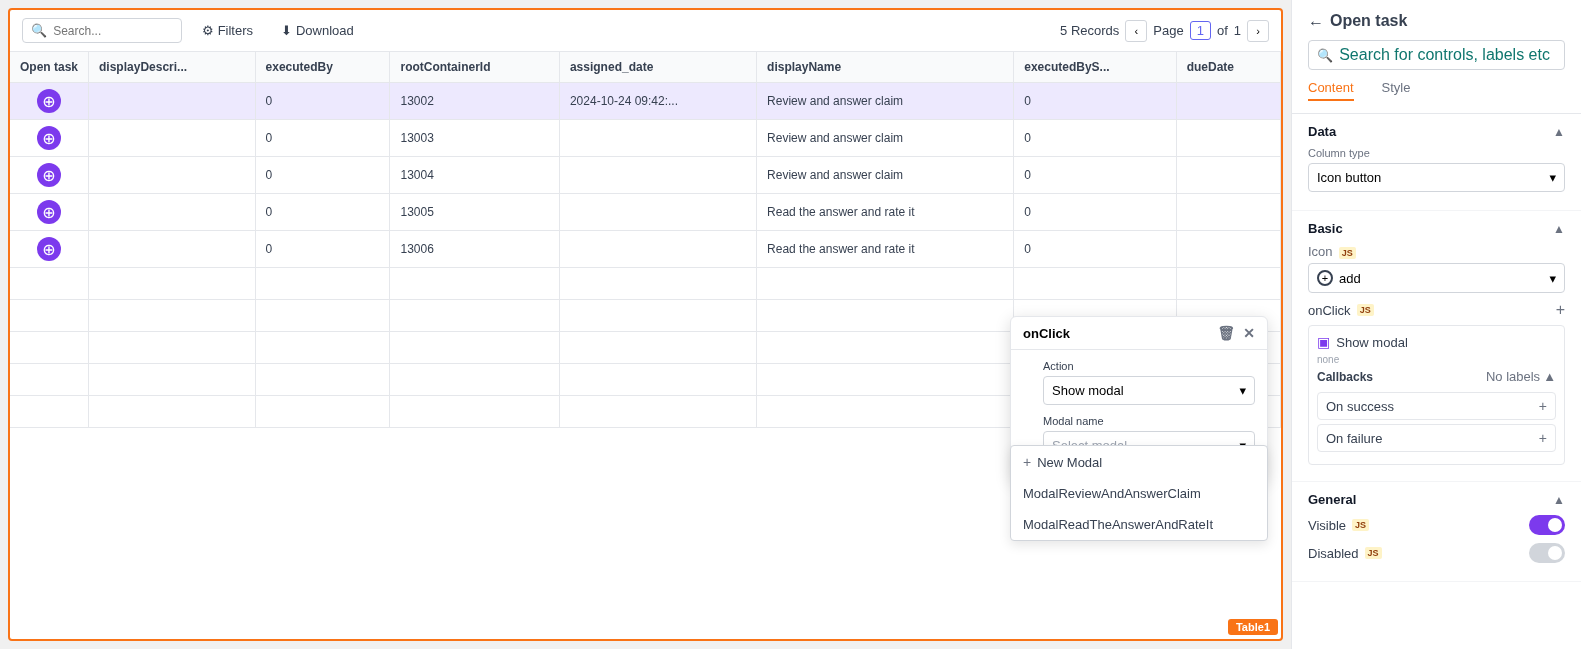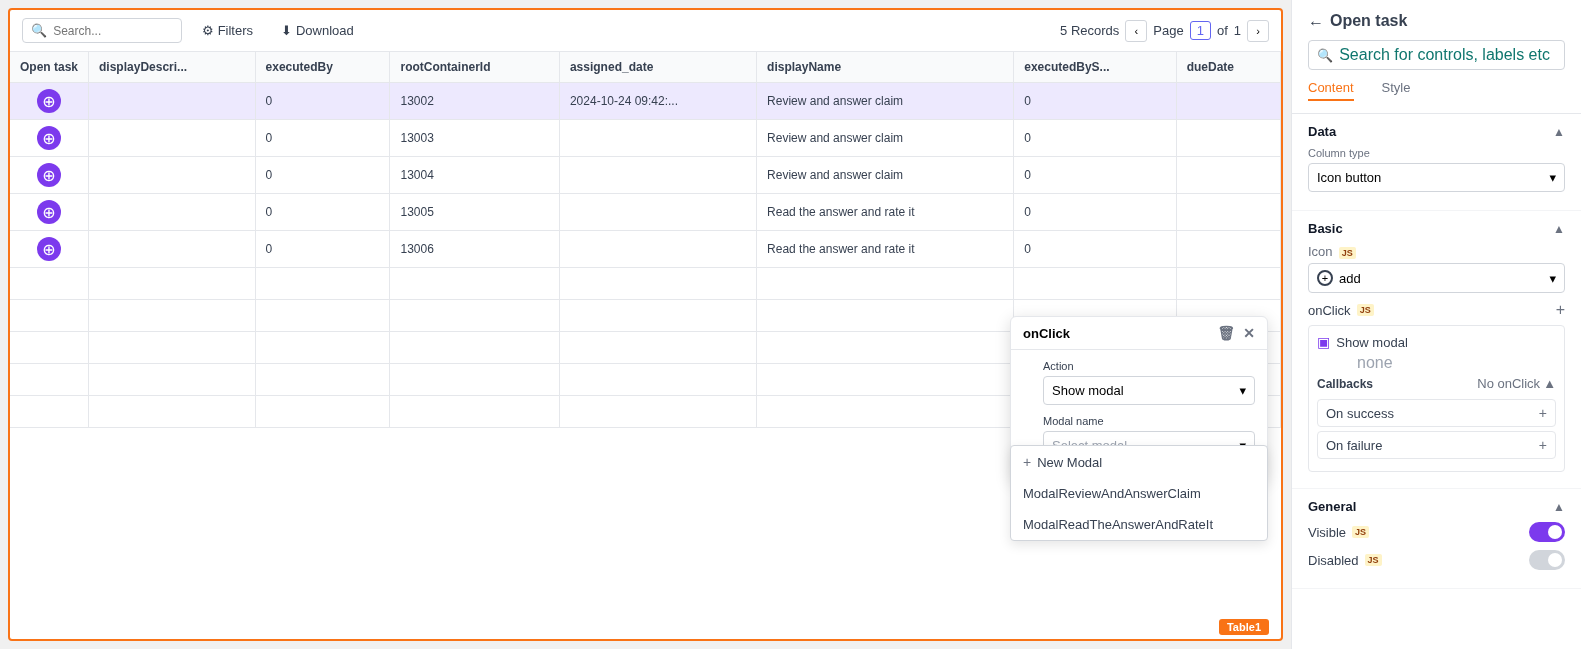--- a/index.html
+++ b/index.html
@@ -119,21 +119,21 @@
       background: #7c3aed;
       color: #fff;
       display: inline-flex; align-items: center; justify-content: center;
       font-size: 16px;
       cursor: pointer;
     }
 
     .table-label {
       position: absolute;
       bottom: 4px;
-      right: 12px;
+      right: 3px;
       background: #f97316;
       color: #fff;
       font-size: 11px;
       font-weight: 600;
       padding: 2px 8px;
       border-radius: 3px;
     }
 
     
     .onclick-popup {
@@ -333,24 +333,23 @@
       display: flex; align-items: center; gap: 6px;
       font-size: 12px;
       color: #374151;
       margin-bottom: 4px;
     }
     .action-card-icon {
       color: #7c3aed;
       font-size: 14px;
     }
     .action-card-none {
-      font-size: 16px;
+      font-size: 10px;
       color: #9ca3af;
       margin-top: 2px;
-      margin-left: 40px;
     }
 
     .callbacks-section {
       display: flex;
       flex-direction: column;
     }
     .callbacks-header {
       display: flex;
       justify-content: space-between;
       align-items: center;
@@ -670,21 +669,21 @@
       <div class="action-card-row">
         <span class="action-card-icon">▣</span>
         <span>Show modal</span>
       </div>
       <div class="action-card-none">none</div>
 
       <div class="callbacks-section">
         <div class="callbacks-header">
           <span class="callbacks-label">Callbacks</span>
           <button class="no-actions-btn">
-            <span>No onClick</span>
+            <span>No labels</span>
             <span>▲</span>
           </button>
         </div>
         <div class="callback-row">
           <span>On success</span>
           <span class="callback-plus">+</span>
         </div>
         <div class="callback-row">
           <span>On failure</span>
           <span class="callback-plus">+</span>

